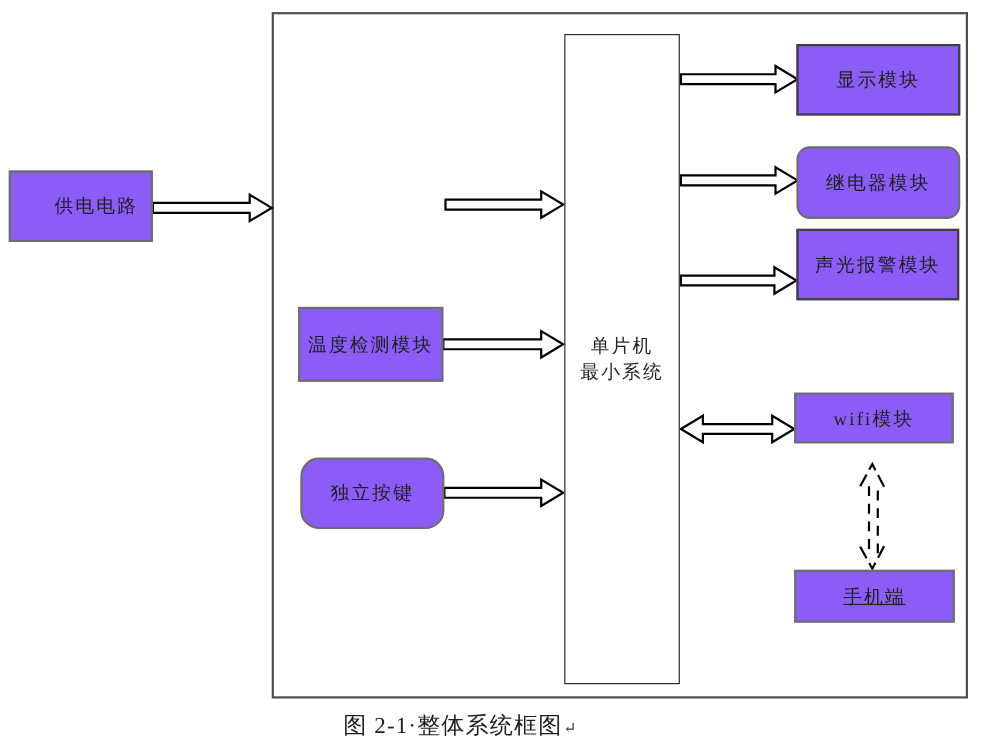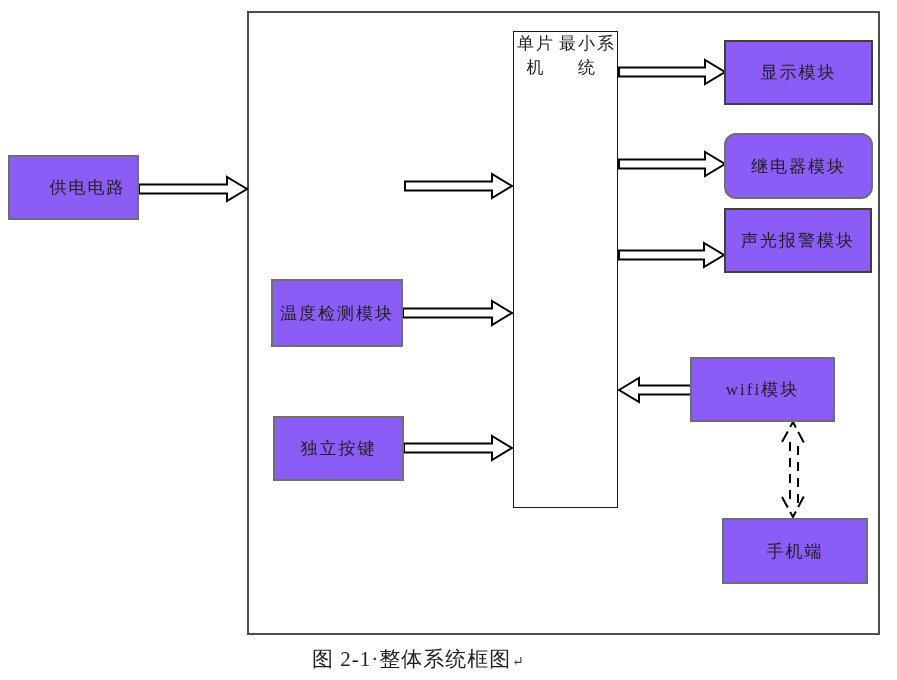--- a/index.html
+++ b/index.html
@@ -38,43 +38,43 @@
     background: #8b5cf6;
     color: #1f1f1f;
     font-size: 17px;
     letter-spacing: 2px;
     box-sizing: border-box;
   }
   .box.dark { border-color: #3f3f3f; }
   .mcu-box {
     position: absolute;
     left: 513px; top: 31px;
-    width: 105px; height: 477px;
+    width: 105px; height: 591px;
     border: 1px solid #1a1a1a;
     background: #ffffff;
     display: flex;
-    flex-direction: row;
-    align-items: flex-start;
+    flex-direction: column;
+    align-items: center;
     justify-content: center;
     color: #1f1f1f;
     font-size: 17px;
     letter-spacing: 2px;
     line-height: 24px;
     box-sizing: border-box;
     text-align: center;
   }
   .b-power   { left: 8px;   top: 155px; width: 131px; height: 65px; padding-left: 28px; }
   .b-press   { left: 272px; top: 152px; width: 133px; height: 67px; }
   .b-temp    { left: 271px; top: 279px; width: 132px; height: 68px; }
-  .b-keys    { left: 273px; top: 416px; width: 131px; height: 65px; }
+  .b-keys    { left: 273px; top: 416px; width: 131px; height: 65px; border-radius: 17px; }
   .b-display { left: 724px; top: 40px;  width: 149px; height: 65px; }
   .b-relay   { left: 724px; top: 133px; width: 149px; height: 66px; border-radius: 12px; }
   .b-alarm   { left: 724px; top: 208px; width: 148px; height: 65px; }
-  .b-wifi    { left: 690px; top: 357px; width: 145px; height: 65px; }
-  .b-phone   { left: 722px; top: 518px; width: 146px; height: 66px; }
+  .b-wifi    { left: 722px; top: 357px; width: 145px; height: 46px; }
+  .b-phone   { left: 722px; top: 518px; width: 146px; height: 48px; text-decoration: underline; }
   .caption {
     position: absolute;
     left: 312px; top: 645px;
     font-size: 21px;
     color: #1f1f1f;
     letter-spacing: 1px;
     white-space: nowrap;
   }
   .ret-mark {
     font-size: 14px;

